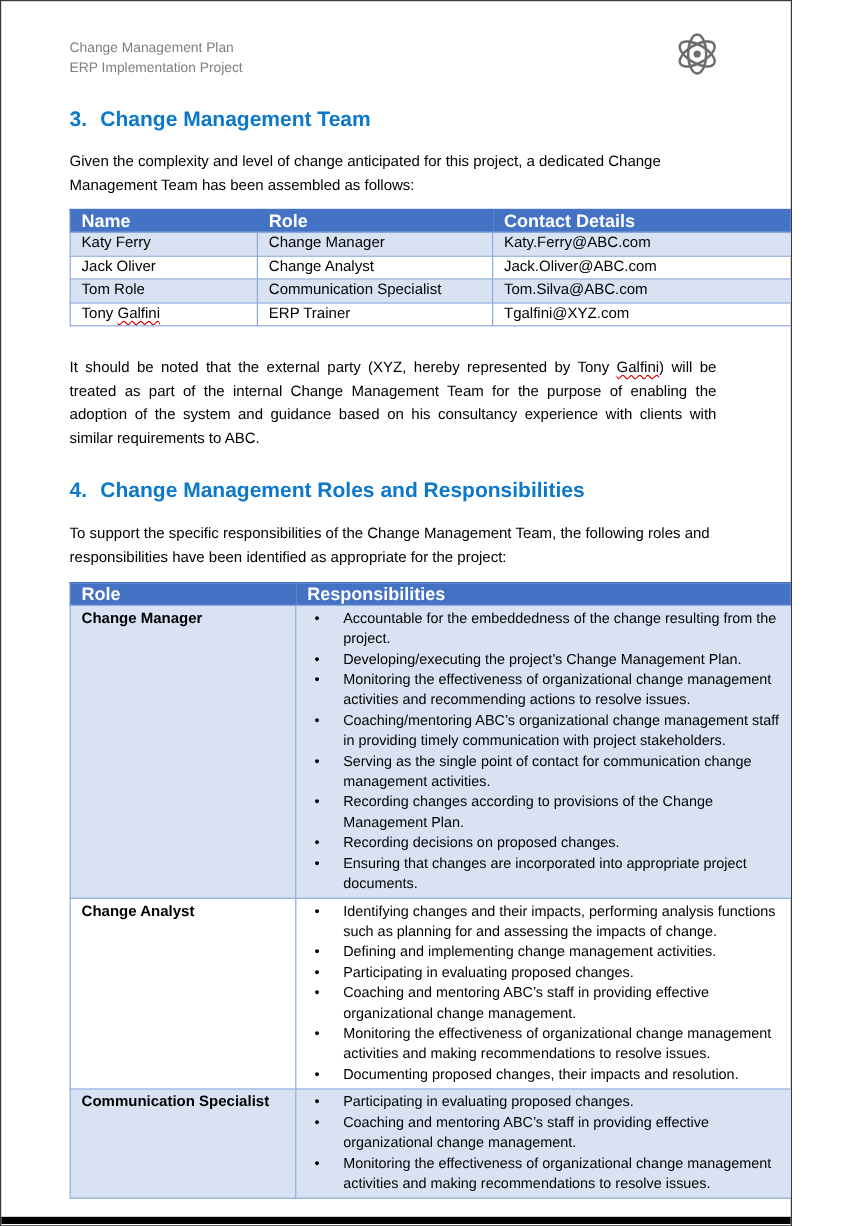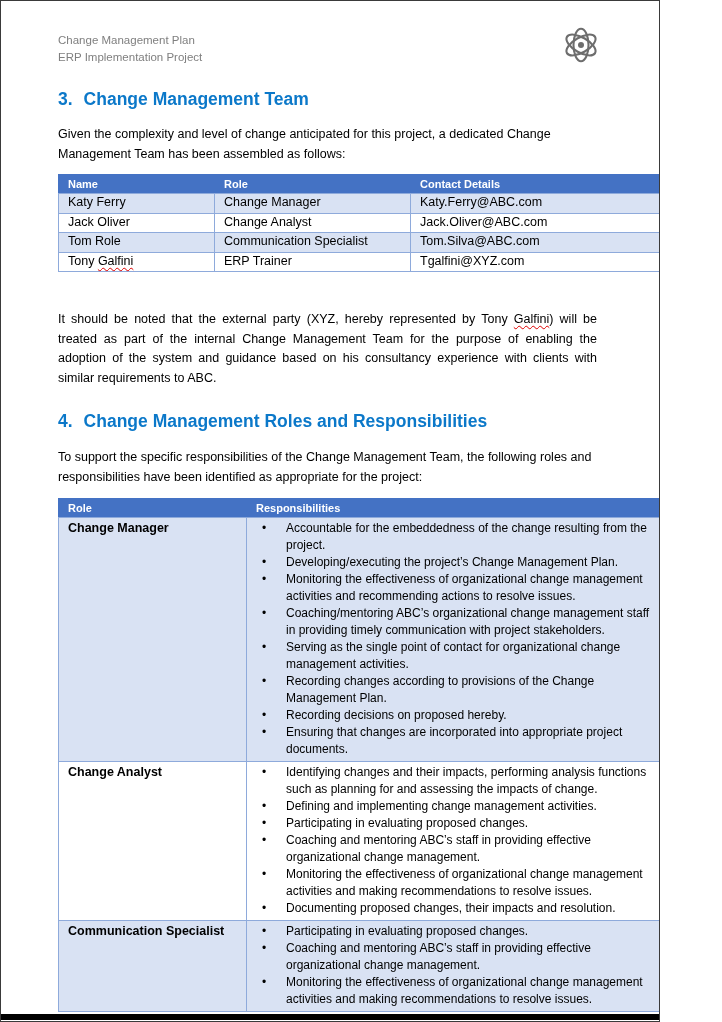--- a/index.html
+++ b/index.html
@@ -27,42 +27,42 @@
     font-size: 17.5px;
     line-height: 21px;
     margin-top: 23px;
   }
   .sec-heading .num { display: inline-block; margin-right: 11px; }
   .sec-heading.h4 { }
 
   
   .para { font-size: 12.5px; line-height: 19.5px; }
   .p-intro3 { margin-top: 15px; }
-  .p-note  { margin-top: 38px; text-align: justify; }
+  .p-note  { margin-top: 25px; text-align: justify; }
   .p-intro4 { margin-top: 16px; }
 
   .misspelled {
     text-decoration-line: underline;
     text-decoration-style: wavy;
     text-decoration-color: #dd0000;
     text-decoration-thickness: 1px;
     text-underline-offset: 2px;
   }
 
   
   table { border-collapse: collapse; table-layout: fixed; width: 603px; }
   .team-table  { margin-top: 10px; font-size: 12.5px; }
   .roles-table { margin-top: 11px; font-size: 12px; }
 
   th.hdr {
     background: #4472C4;
     color: #ffffff;
     text-align: left;
     font-weight: bold;
-    font-size: 11px;
+    font-size: 15px;
     height: 19px;
     padding: 0 9px;
     border: 1px solid #4472C4;
     border-bottom: 1px solid #8EAADB;
   }
   table { border: 1px solid #8EAADB; }
   td { border: 1px solid #8EAADB; vertical-align: top; }
 
   .team-table td { height: 19px; padding: 1px 9px 2px 9px; line-height: 15.5px; vertical-align: middle; }
   .team-table tbody tr:nth-child(odd) { background: #D9E2F3; }
@@ -177,23 +177,23 @@
       </thead>
       <tbody>
         <tr>
           <td class="role-cell">Change Manager</td>
           <td class="resp-cell">
             <ul class="bullets">
               <li>Accountable for the embeddedness of the change resulting from the project.</li>
               <li>Developing/executing the project’s Change Management Plan.</li>
               <li>Monitoring the effectiveness of organizational change management activities and recommending actions to resolve issues.</li>
               <li>Coaching/mentoring ABC’s organizational change management staff in providing timely communication with project stakeholders.</li>
-              <li>Serving as the single point of contact for organizational change management activities.</li>
+              <li>Serving as the single point of contact for communication change management activities.</li>
               <li>Recording changes according to provisions of the Change Management Plan.</li>
-              <li>Recording decisions on proposed hereby.</li>
+              <li>Recording decisions on proposed changes.</li>
               <li>Ensuring that changes are incorporated into appropriate project documents.</li>
             </ul>
           </td>
         </tr>
         <tr>
           <td class="role-cell">Change Analyst</td>
           <td class="resp-cell">
             <ul class="bullets">
               <li>Identifying changes and their impacts, performing analysis functions such as planning for and assessing the impacts of change.</li>
               <li>Defining and implementing change management activities.</li>

